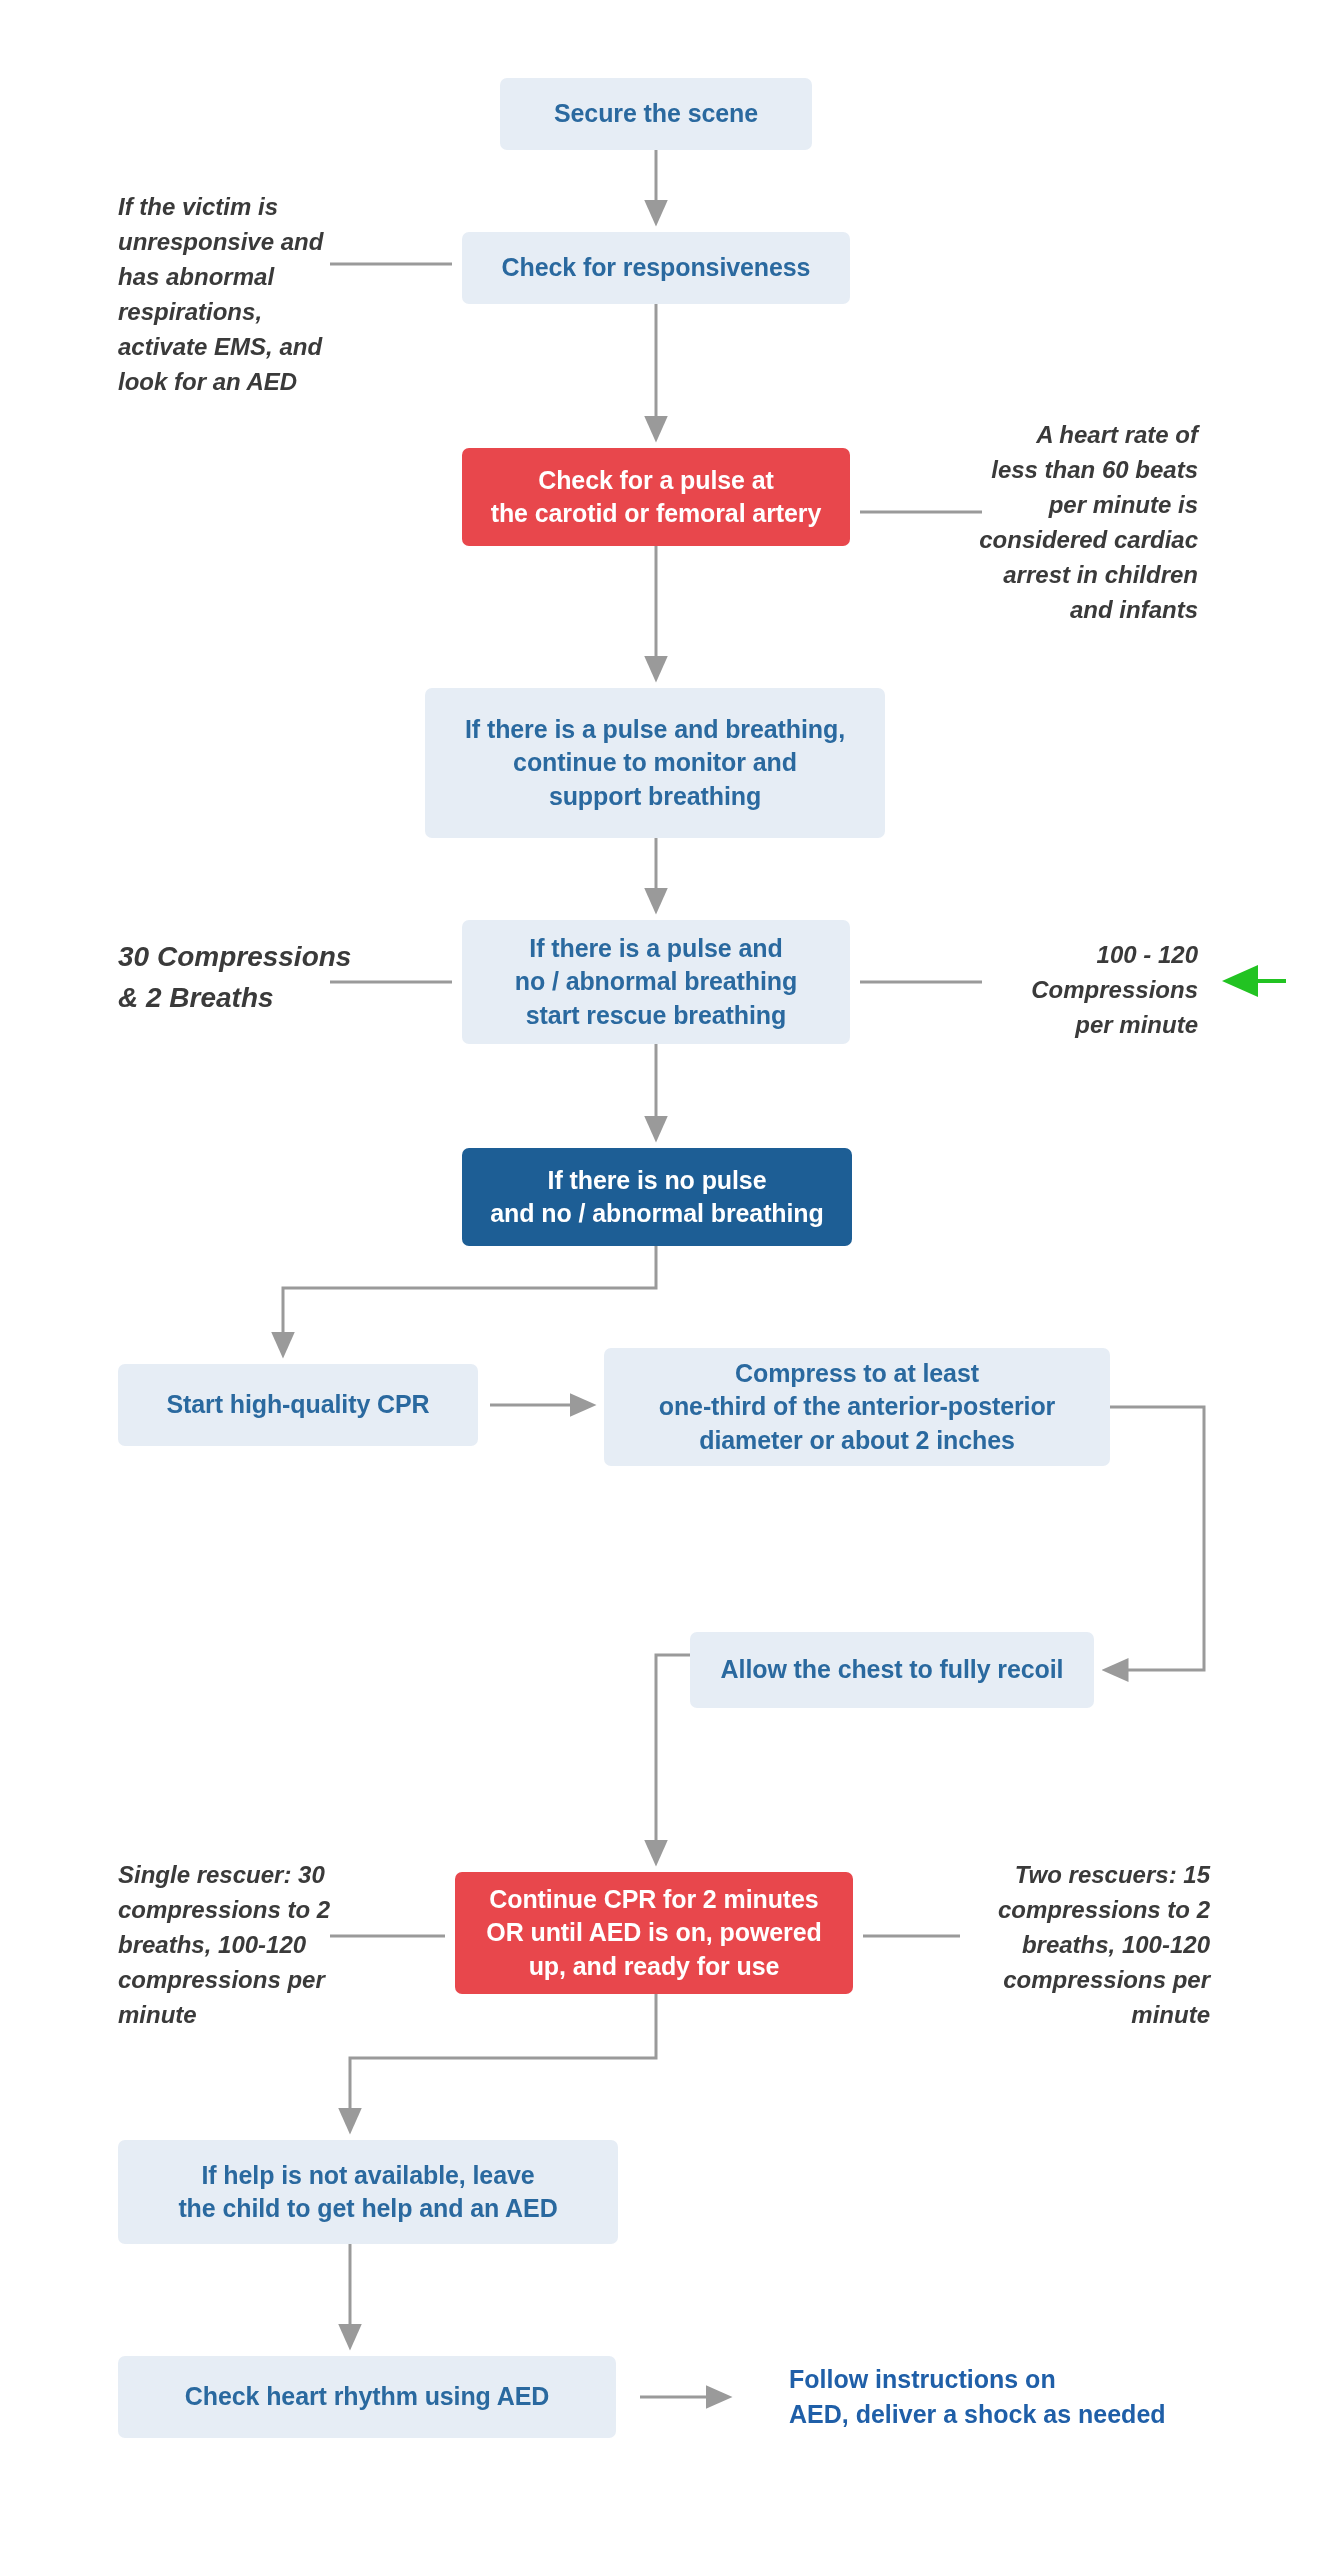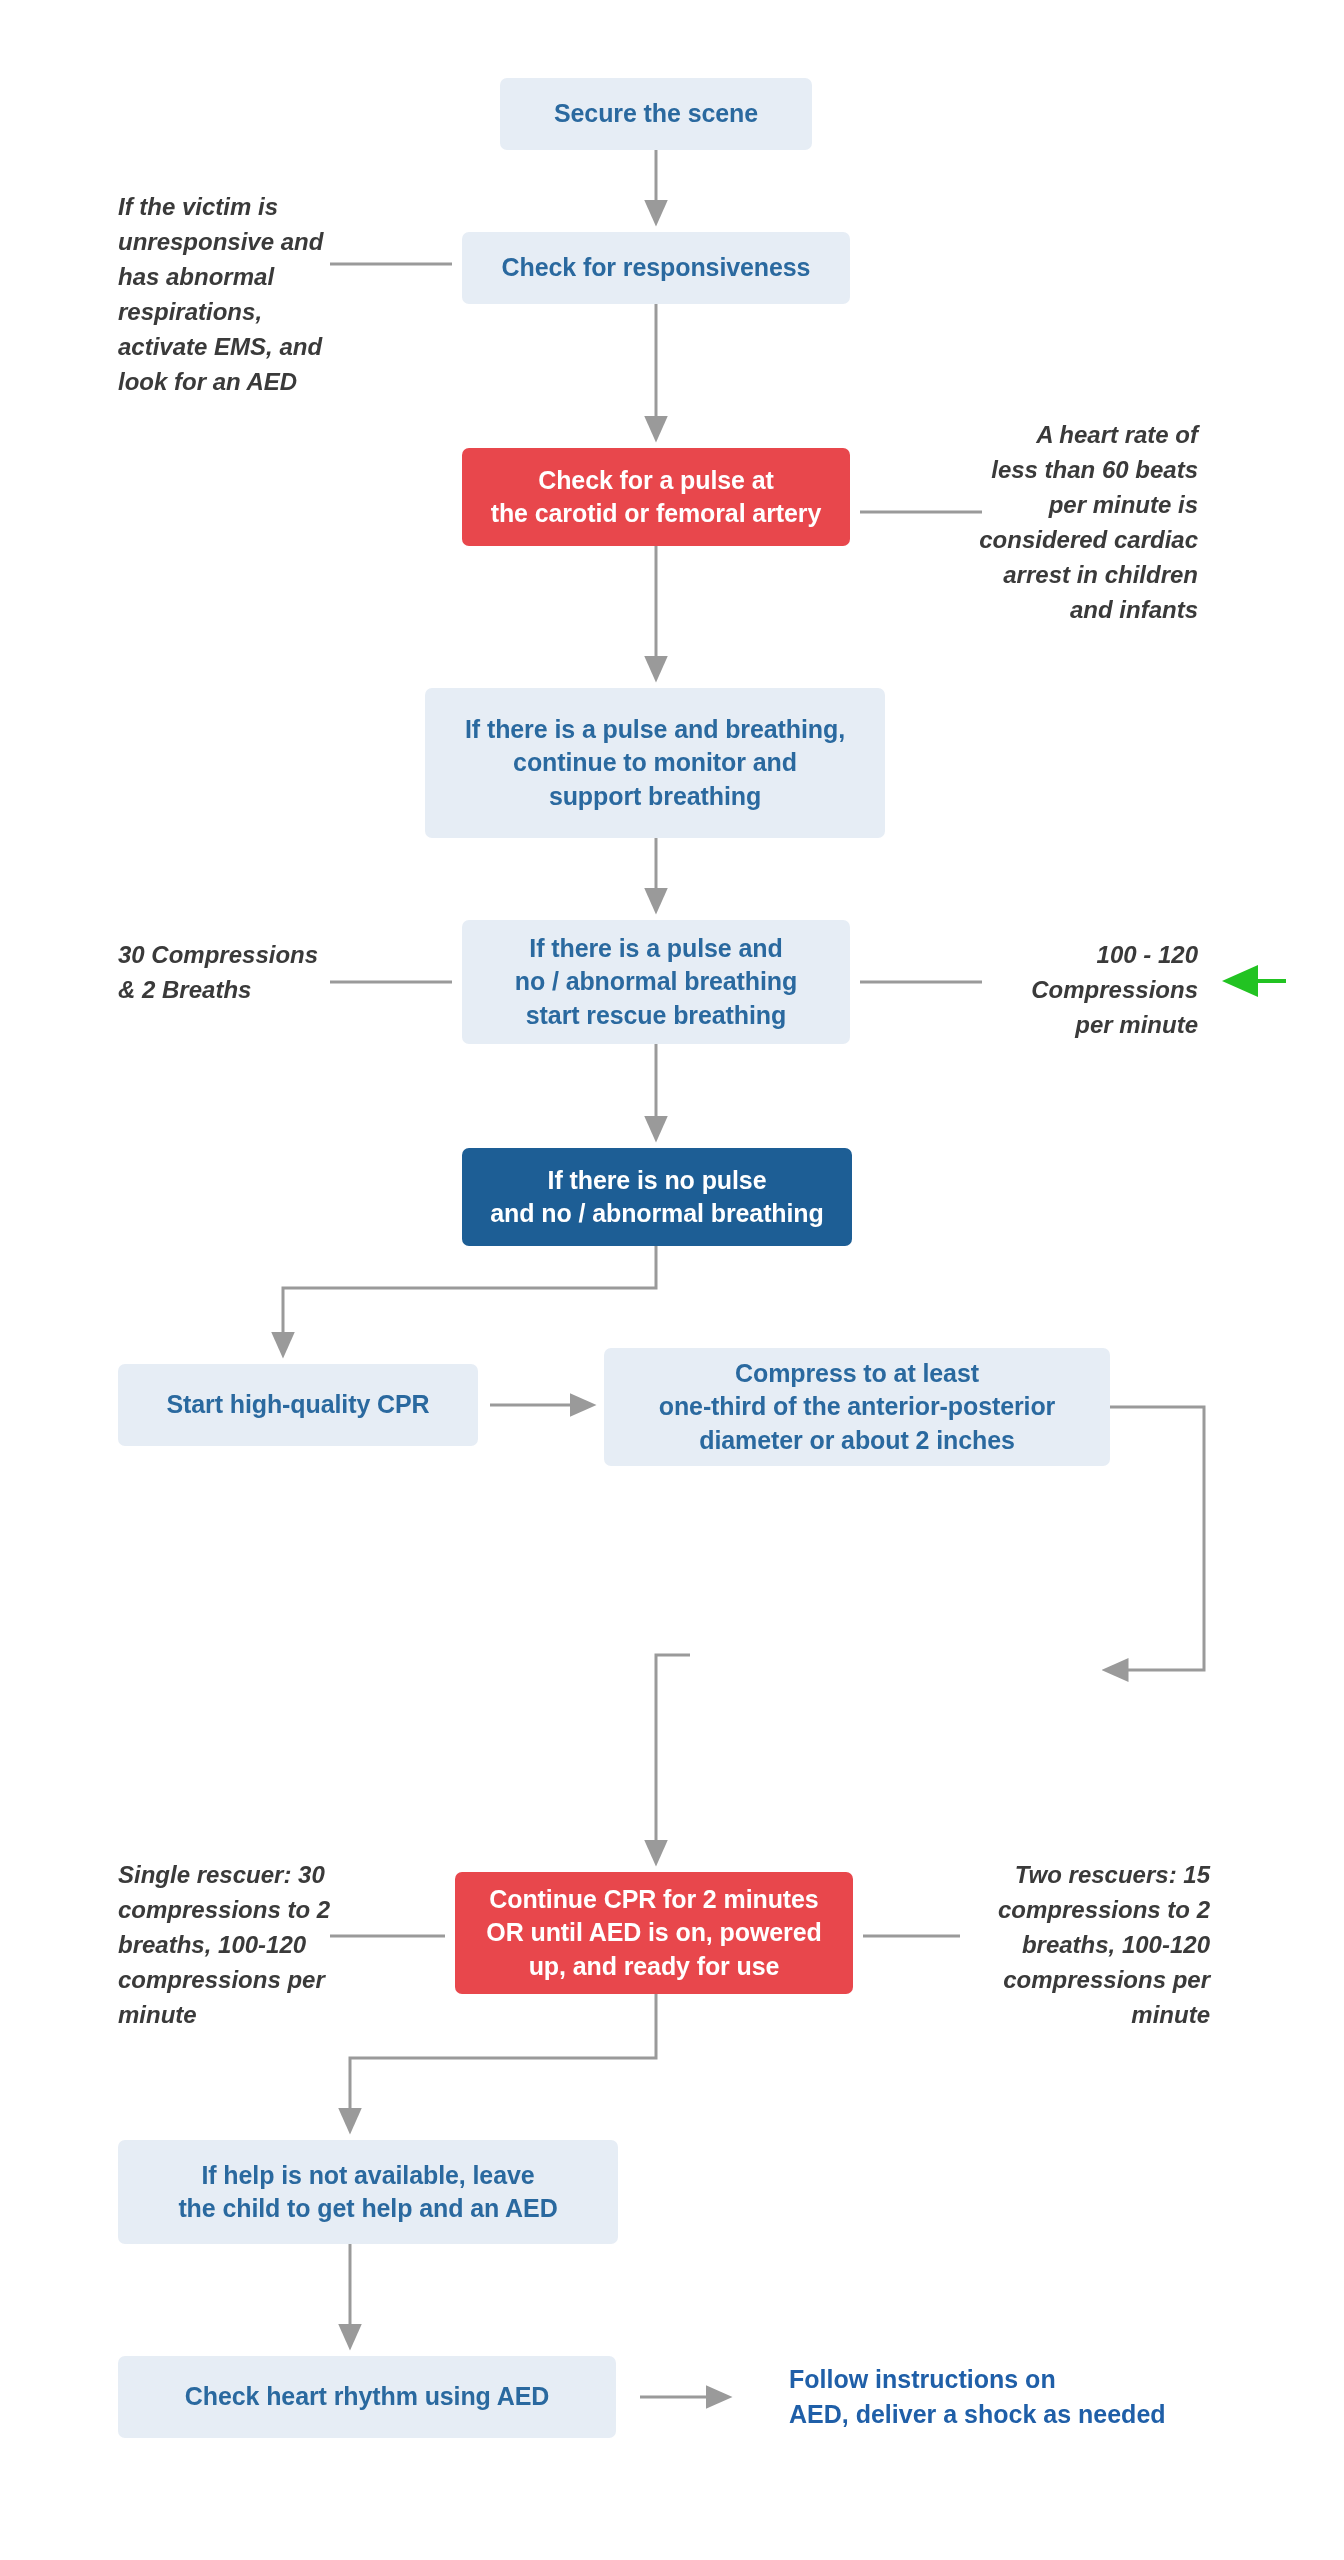--- a/index.html
+++ b/index.html
@@ -132,39 +132,40 @@
 support breathing</div>
     <div class="node light" style="left: 462px; top: 920px; width: 388px; height: 124px; font-size: 25px;">If there is a pulse and
 no / abnormal breathing
 start rescue breathing</div>
     <div class="node navy" style="left: 462px; top: 1148px; width: 390px; height: 98px; font-size: 25px;">If there is no pulse
 and no / abnormal breathing</div>
     <div class="node light" style="left: 118px; top: 1364px; width: 360px; height: 82px; font-size: 25px;">Start high-quality CPR</div>
     <div class="node light" style="left: 604px; top: 1348px; width: 506px; height: 118px; font-size: 25px;">Compress to at least
 one-third of the anterior-posterior
 diameter or about 2 inches</div>
+    <div class="node light" style="left: 690px; top: 1632px; width: 404px; height: 76px; font-size: 25px;">Allow the chest to fully recoil</div>
     <div class="node red" style="left: 455px; top: 1872px; width: 398px; height: 122px; font-size: 25px;">Continue CPR for 2 minutes
 OR until AED is on, powered
 up, and ready for use</div>
     <div class="node light" style="left: 118px; top: 2140px; width: 500px; height: 104px; font-size: 25px;">If help is not available, leave
 the child to get help and an AED</div>
     <div class="node light" style="left: 118px; top: 2356px; width: 498px; height: 82px; font-size: 25px;">Check heart rhythm using AED</div>
     <div class="note left-al" style="left: 118px; top: 177px; width: 245px; font-size: 24px;">If the victim is
 unresponsive and
 has abnormal
 respirations,
 activate EMS, and
 look for an AED</div>
     <div class="note right-al" style="left: 940px; top: 405px; width: 258px; font-size: 24px;">A heart rate of
 less than 60 beats
 per minute is
 considered cardiac
 arrest in children
 and infants</div>
-    <div class="note left-al" style="left: 118px; top: 925px; width: 240px; font-size: 24px;">30 Compressions
+    <div class="note left-al" style="left: 118px; top: 925px; width: 240px; font-size: 28px;">30 Compressions
 &amp; 2 Breaths</div>
     <div class="note right-al" style="left: 1000px; top: 925px; width: 198px; font-size: 24px;">100 - 120
 Compressions
 per minute</div>
     <div class="note left-al" style="left: 118px; top: 1845px; width: 245px; font-size: 24px;">Single rescuer: 30
 compressions to 2
 breaths, 100-120
 compressions per
 minute</div>
     <div class="note right-al" style="left: 970px; top: 1845px; width: 240px; font-size: 24px;">Two rescuers: 15

